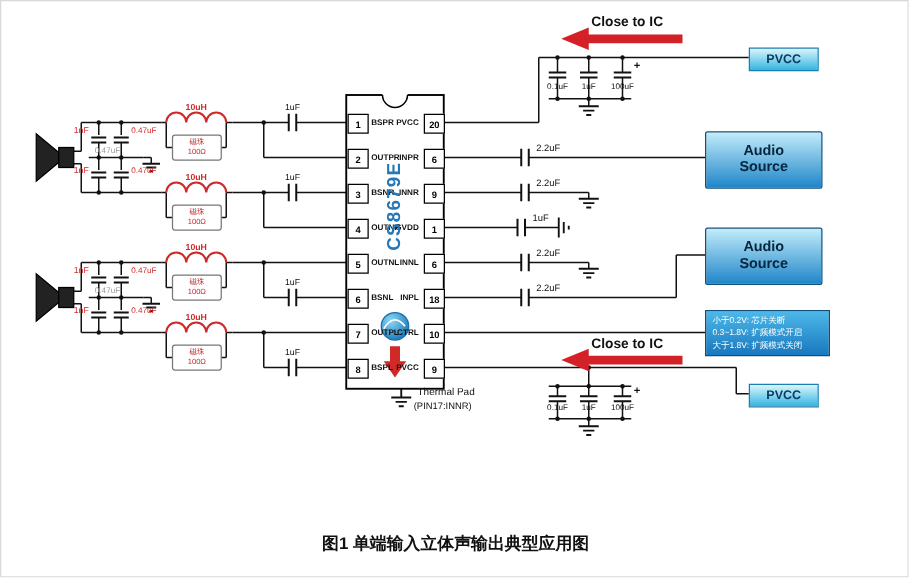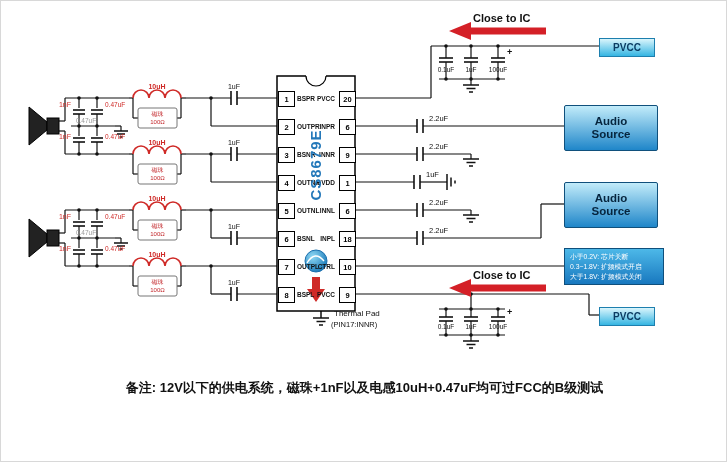--- a/index.html
+++ b/index.html
@@ -417,15 +417,15 @@
 
   <div class="ctrlbox" style="left:563px;top:247px">
     <div>小于0.2V: 芯片关断</div>
     <div>0.3~1.8V: 扩频模式开启</div>
     <div>大于1.8V: 扩频模式关闭</div>
   </div>
 
   <div class="lbl" style="left:333px;top:308px;font:8px 'Liberation Sans',sans-serif">Thermal Pad</div>
   <div class="lbl" style="left:330px;top:319px;font:7.5px 'Liberation Sans',sans-serif">(PIN17:INNR)</div>
 
-  <div class="bignote">备注: 12V以下的供电系统，磁珠+1nF以及电感10uH+0.47uF均可过FCC的B级测试</div>
+  <div class="caption">图1  单端输入立体声输出典型应用图</div>
 
 </div>
 
 </body></html>

